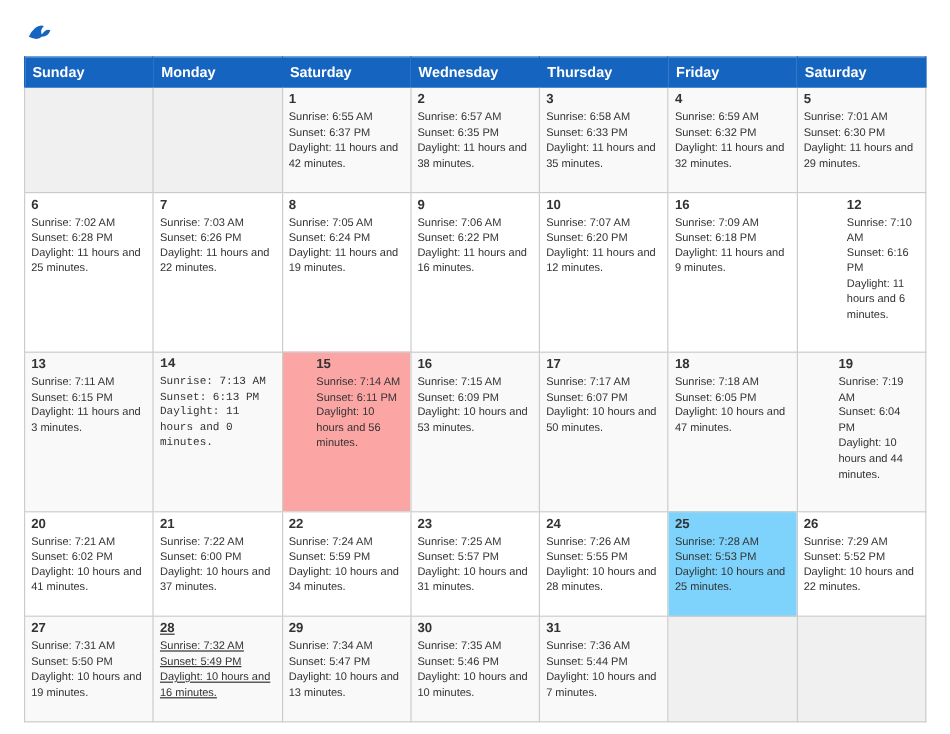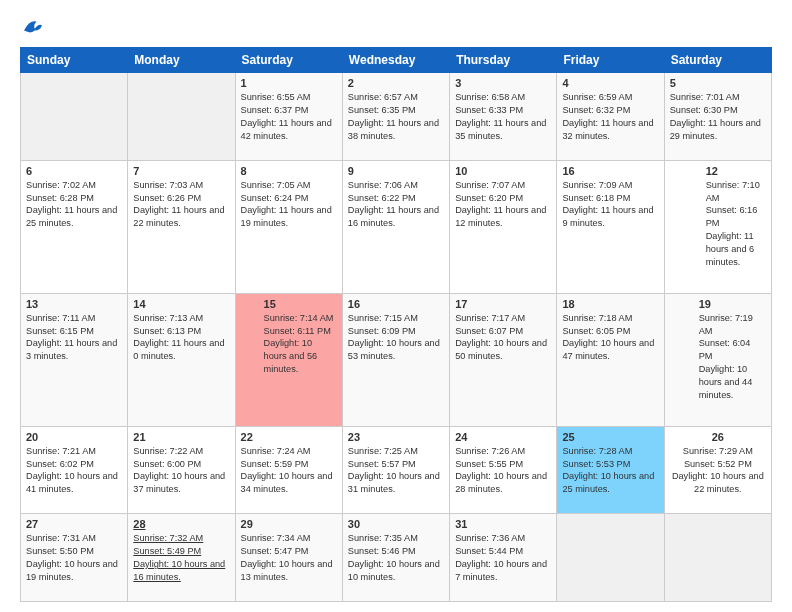--- a/index.html
+++ b/index.html
@@ -185,21 +185,21 @@
           <td style="background: rgb(255, 255, 255); padding-left: 41px;">
             <span class="day-number">12</span>
             <div class="cell-content">Sunrise: 7:10 AM<br>Sunset: 6:16 PM<br>Daylight: 11 hours and 6 minutes.</div>
           </td>
         </tr>
         <tr>
           <td style="background: rgb(249, 249, 249);">
             <span class="day-number">13</span>
             <div class="cell-content">Sunrise: 7:11 AM<br>Sunset: 6:15 PM<br>Daylight: 11 hours and 3 minutes.</div>
           </td>
-          <td style="background: rgb(249, 249, 249);">
+          <td style="background: rgb(249, 249, 249); font-family: Liberation Mono, monospace;">
             <span class="day-number">14</span>
             <div class="cell-content">Sunrise: 7:13 AM<br>Sunset: 6:13 PM<br>Daylight: 11 hours and 0 minutes.</div>
           </td>
           <td style="background: #fca5a5; padding-left: 28px;">
             <span class="day-number">15</span>
             <div class="cell-content">Sunrise: 7:14 AM<br>Sunset: 6:11 PM<br>Daylight: 10 hours and 56 minutes.</div>
           </td>
           <td style="background: rgb(249, 249, 249);">
             <span class="day-number">16</span>
             <div class="cell-content">Sunrise: 7:15 AM<br>Sunset: 6:09 PM<br>Daylight: 10 hours and 53 minutes.</div>
@@ -235,21 +235,21 @@
             <div class="cell-content">Sunrise: 7:25 AM<br>Sunset: 5:57 PM<br>Daylight: 10 hours and 31 minutes.</div>
           </td>
           <td style="background: rgb(255, 255, 255);">
             <span class="day-number">24</span>
             <div class="cell-content">Sunrise: 7:26 AM<br>Sunset: 5:55 PM<br>Daylight: 10 hours and 28 minutes.</div>
           </td>
           <td style="background: #7dd3fc;">
             <span class="day-number">25</span>
             <div class="cell-content">Sunrise: 7:28 AM<br>Sunset: 5:53 PM<br>Daylight: 10 hours and 25 minutes.</div>
           </td>
-          <td style="background: rgb(255, 255, 255); text-align: center;">
+          <td style="background: rgb(255, 255, 255);">
             <span class="day-number">26</span>
             <div class="cell-content">Sunrise: 7:29 AM<br>Sunset: 5:52 PM<br>Daylight: 10 hours and 22 minutes.</div>
           </td>
         </tr>
         <tr>
           <td style="background: rgb(249, 249, 249);">
             <span class="day-number">27</span>
             <div class="cell-content">Sunrise: 7:31 AM<br>Sunset: 5:50 PM<br>Daylight: 10 hours and 19 minutes.</div>
           </td>
           <td style="background: rgb(249, 249, 249); text-decoration: underline;">

